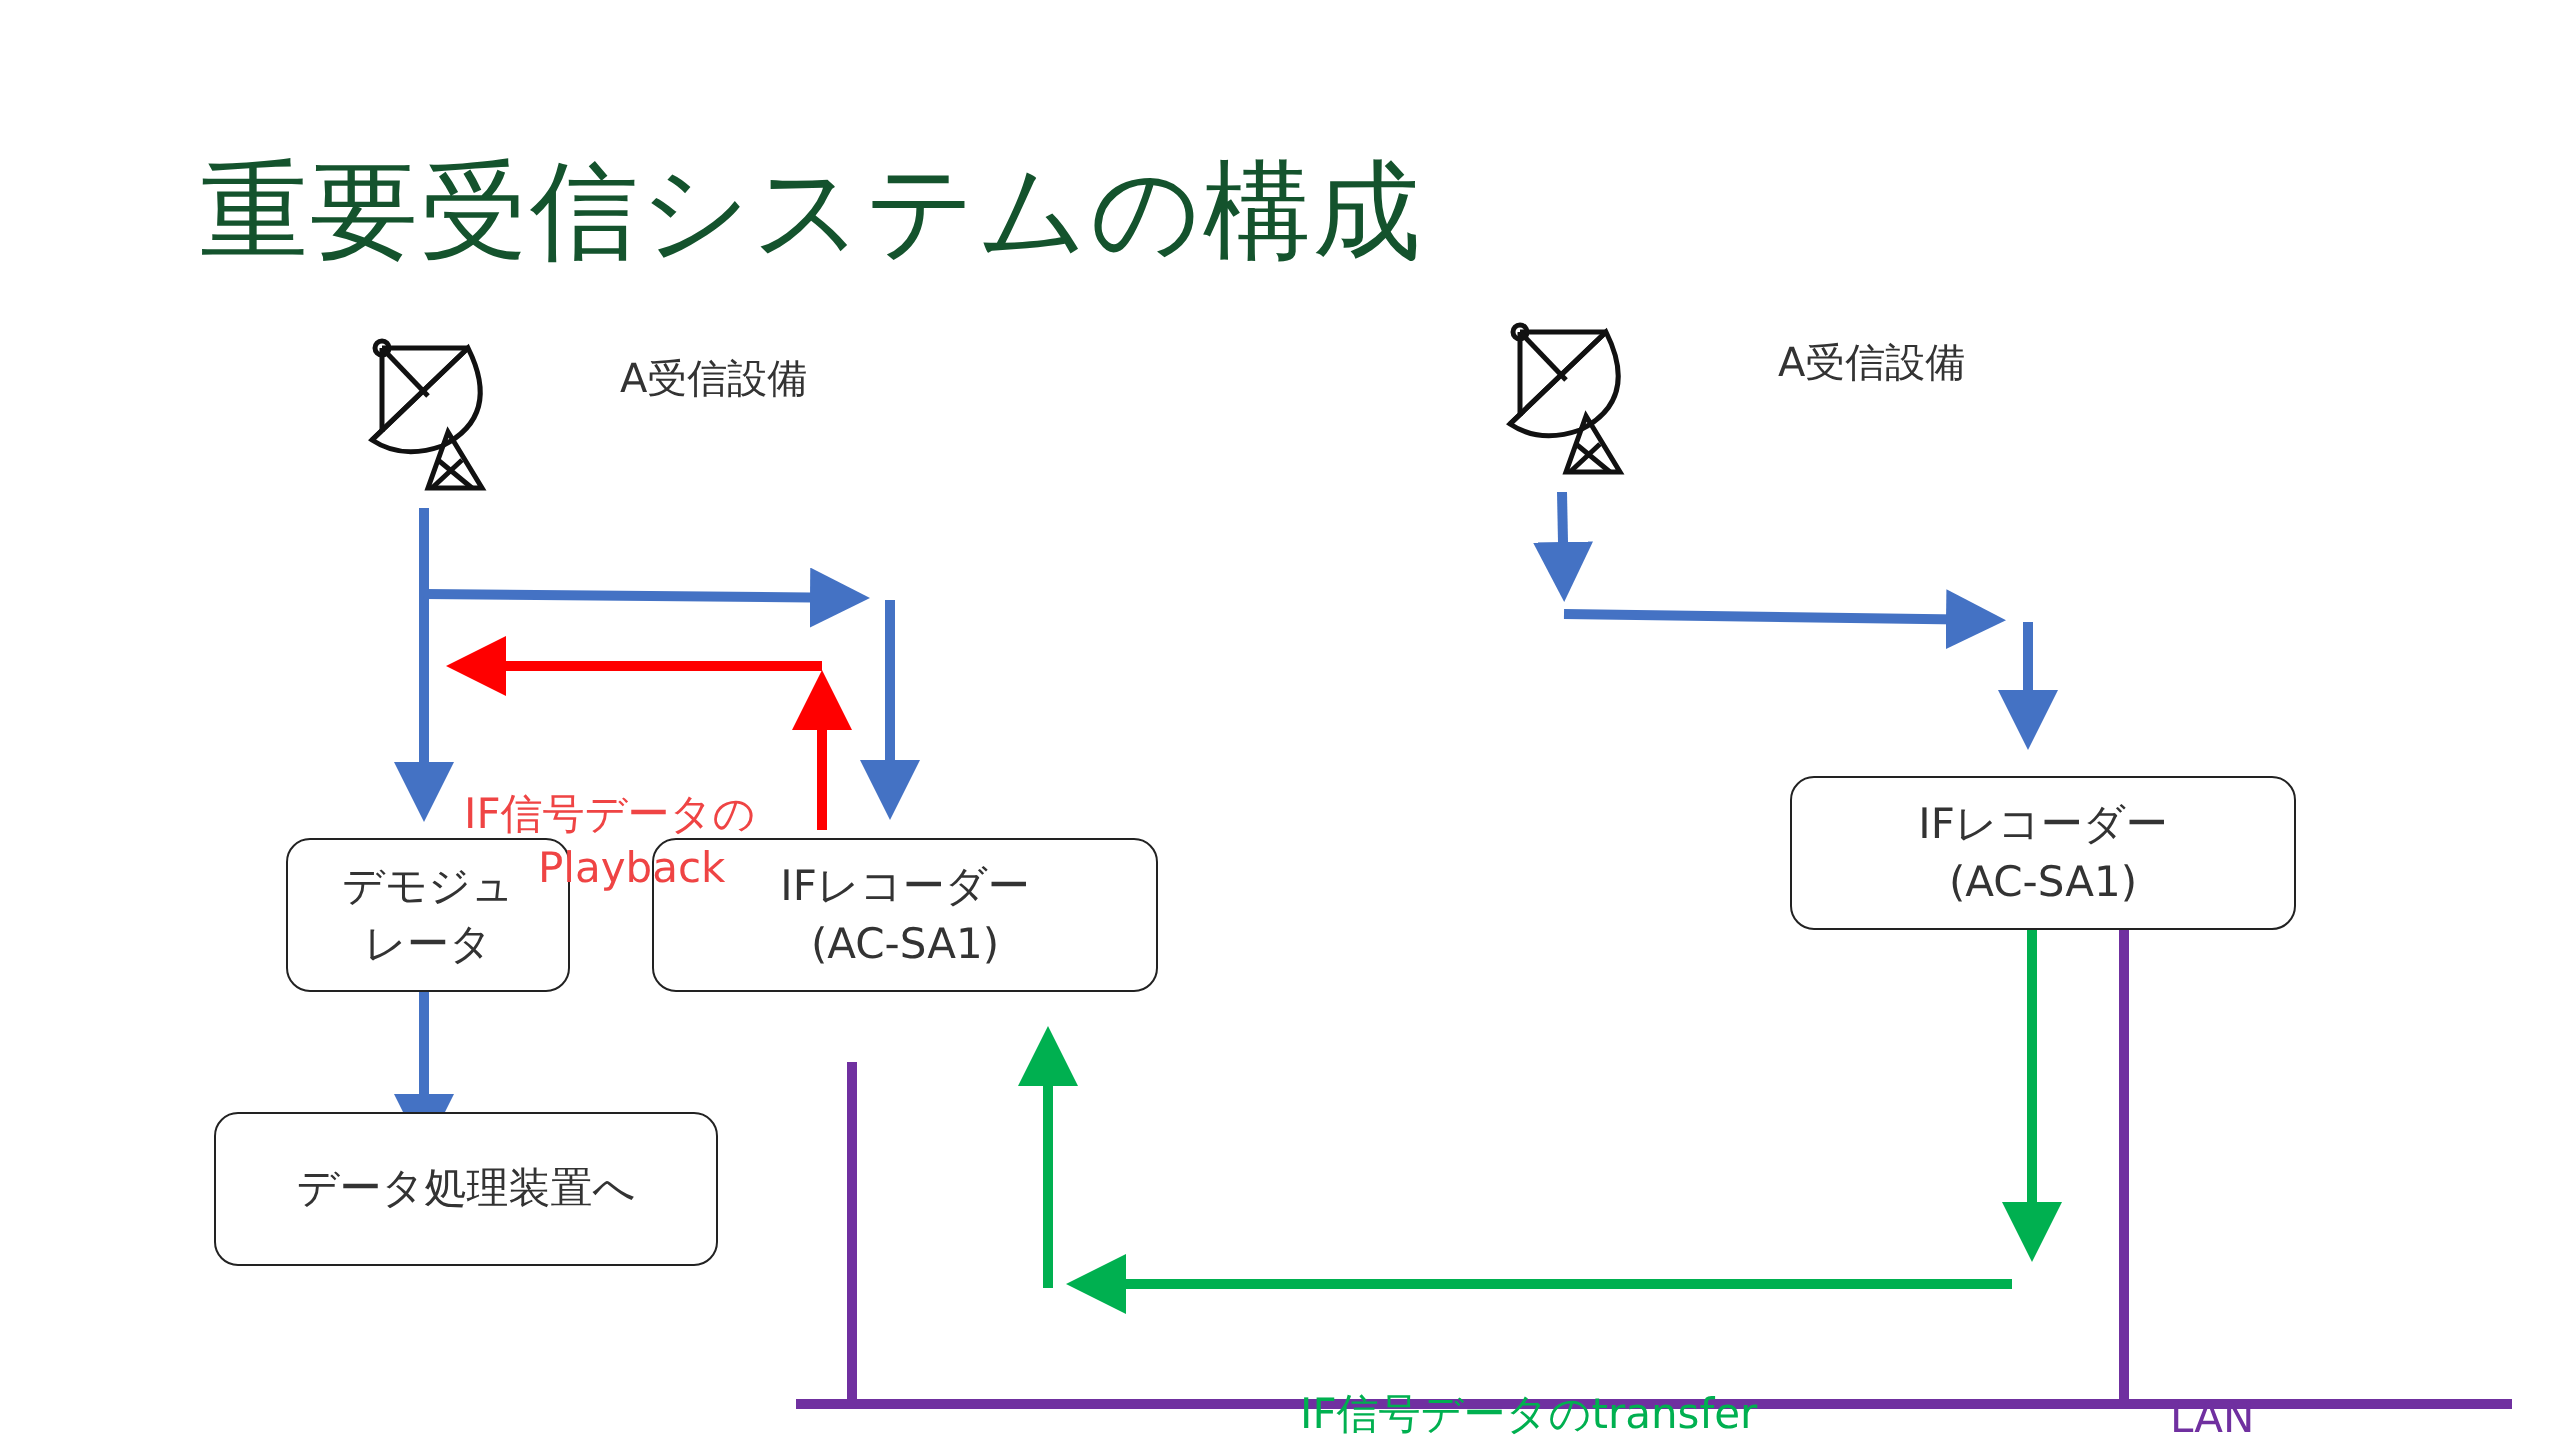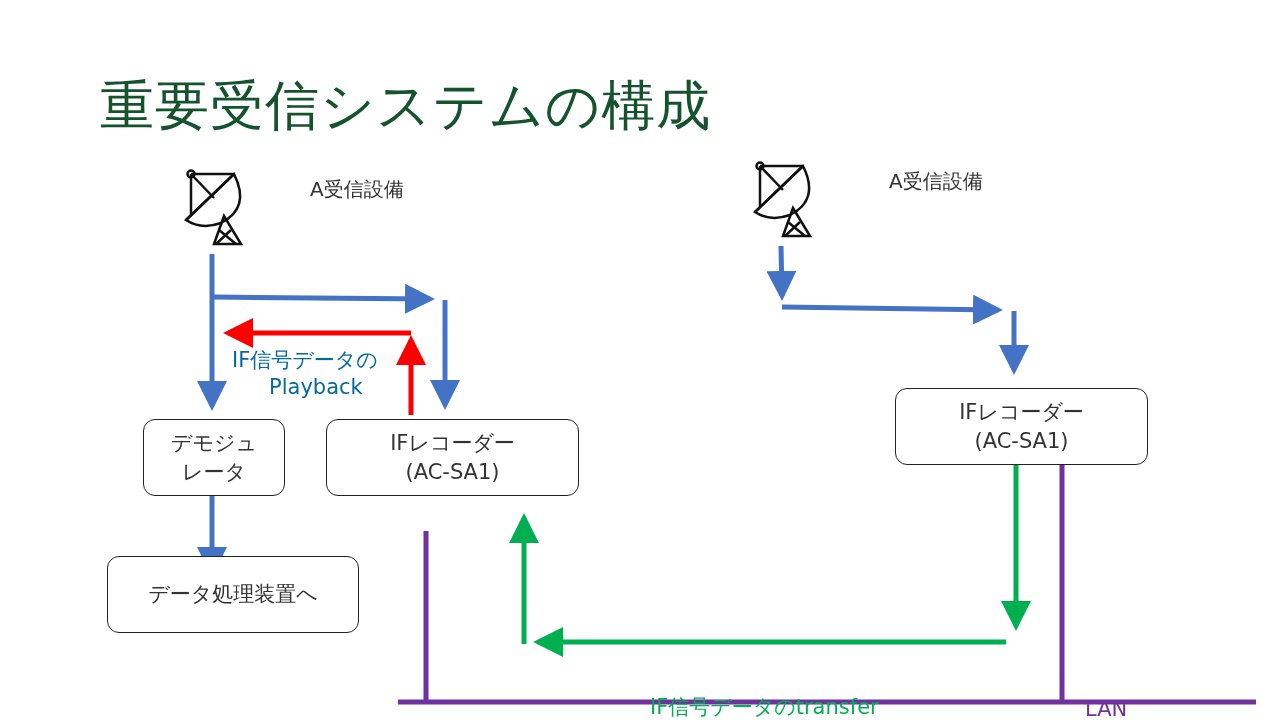--- a/index.html
+++ b/index.html
@@ -1,20 +1,20 @@
 <!DOCTYPE html>
 <html><head>
 <meta charset="utf-8">
 <style>
   html,body{margin:0;padding:0;background:#ffffff;}
   body{width:1280px;height:720px;position:relative;overflow:hidden;font-family:"DejaVu Sans","Liberation Sans",sans-serif;}
   .title{position:absolute;left:100px;top:70px;font-size:54px;color:#14532d;font-weight:300;letter-spacing:1px;white-space:nowrap;}
   .label{position:absolute;font-size:20px;color:#333;white-space:nowrap;margin-left:42px;}
   .box{position:absolute;border:1.3px solid #222;border-radius:12px;background:#fff;display:flex;flex-direction:column;align-items:center;justify-content:center;font-size:21px;color:#333;line-height:1.35;text-align:center;}
-  .red{color:#0369a1;}
+  .red{color:#ef4444;margin-top:47px;}
   .green{color:#00b050;margin-top:40px;}
   .purple{color:#7030a0;}
   svg.arrows{position:absolute;left:0;top:0;}
   .flow-text{position:absolute;font-size:21px;white-space:nowrap;text-align:center;line-height:1.3;}
 </style>
 </head>
 <body>
 
 <div class="title">重要受信システムの構成</div>
 

